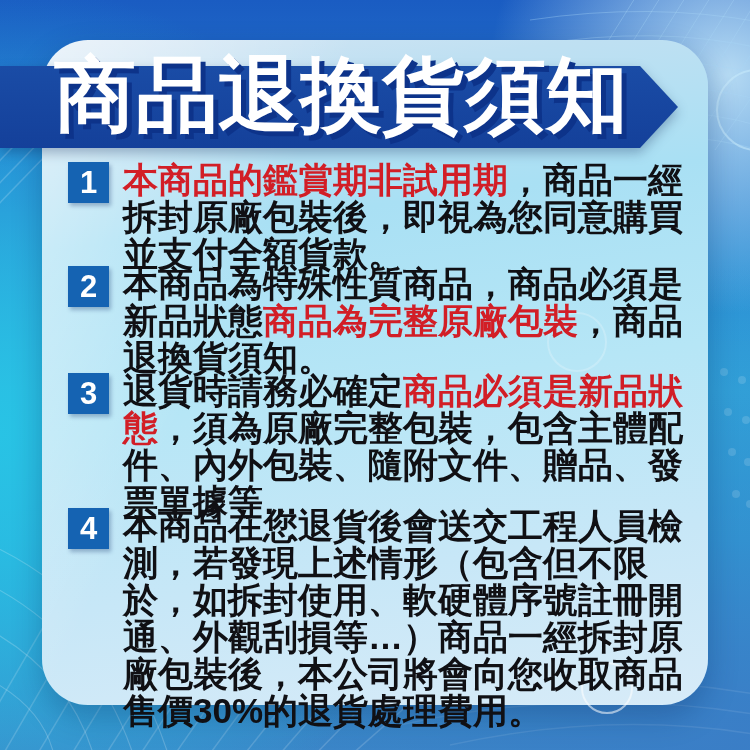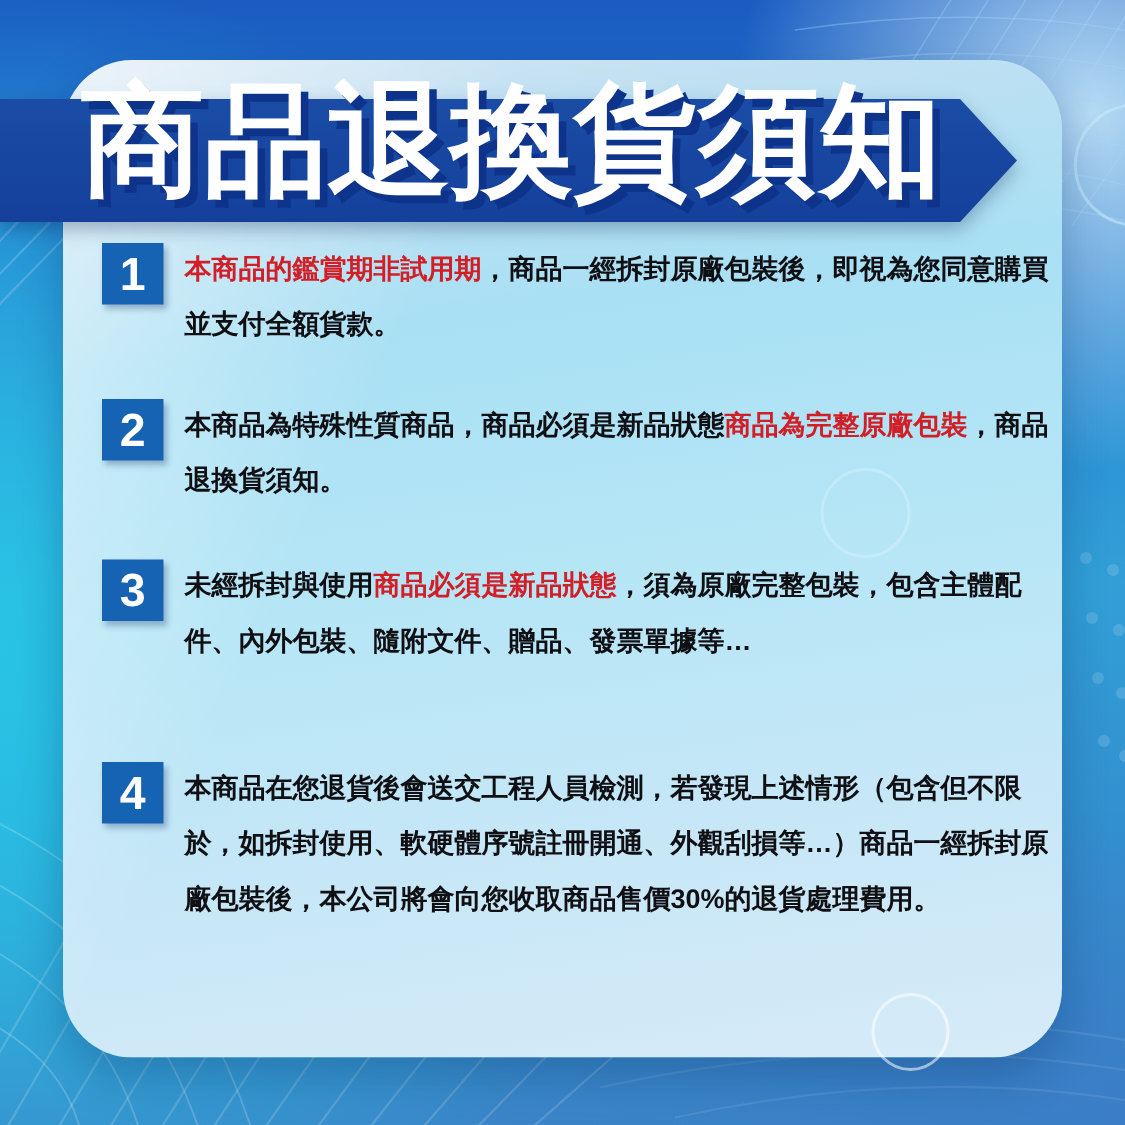--- a/index.html
+++ b/index.html
@@ -42,21 +42,21 @@
   .item.i1{top:161px;}
   .item.i2{top:265px;}
   .item.i3{top:372px;}
   .item.i4{top:507px;}
   .num{
     flex:0 0 auto;width:41px;height:41px;margin-top:1px;background:#1563b2;color:#fff;
     display:flex;align-items:center;justify-content:center;
     font-size:31px;font-weight:800;box-shadow:2px 3px 4px rgba(10,40,100,.30);
   }
   .txt{
-    width:590px;font-size:18px;line-height:37px;font-weight:800;color:#101014;
+    width:590px;font-size:35px;line-height:37px;font-weight:800;color:#101014;
     word-break:break-all;text-align:left;
   }
   .txt .red{color:#d21e26;}
 </style>
 </head>
 <body>
 
 <div class="stage">
 
   <svg class="decor" viewBox="0 0 750 750">
@@ -137,21 +137,21 @@
     <div class="txt"><span></span><span class="red">本商品的鑑賞期非試用期</span><span>，商品一經拆封原廠包裝後，即視為您同意購買並支付全額貨款。</span></div>
   </div>
 
   <div class="item i2">
     <div class="num">2</div>
     <div class="txt"><span>本商品為特殊性質商品，商品必須是新品狀態</span><span class="red">商品為完整原廠包裝</span><span>，商品退換貨須知。</span></div>
   </div>
 
   <div class="item i3">
     <div class="num">3</div>
-    <div class="txt"><span>未經拆封與使用</span><span class="red">商品必須是新品狀態</span><span>，須為原廠完整包裝，包含主體配件、內外包裝、隨附文件、贈品、發票單據等…</span></div>
+    <div class="txt"><span>退貨時請務必確定</span><span class="red">商品必須是新品狀態</span><span>，須為原廠完整包裝，包含主體配件、內外包裝、隨附文件、贈品、發票單據等…</span></div>
   </div>
 
   <div class="item i4">
     <div class="num">4</div>
     <div class="txt"><span>本商品在您退貨後會送交工程人員檢測，若發現上述情形（包含但不限於，如拆封使用、軟硬體序號註冊開通、外觀刮損等…）商品一經拆封原廠包裝後，本公司將會向您收取商品售價30%的退貨處理費用。</span><span class="red"></span><span></span></div>
   </div>
 
 </div>
 
 </body></html>

